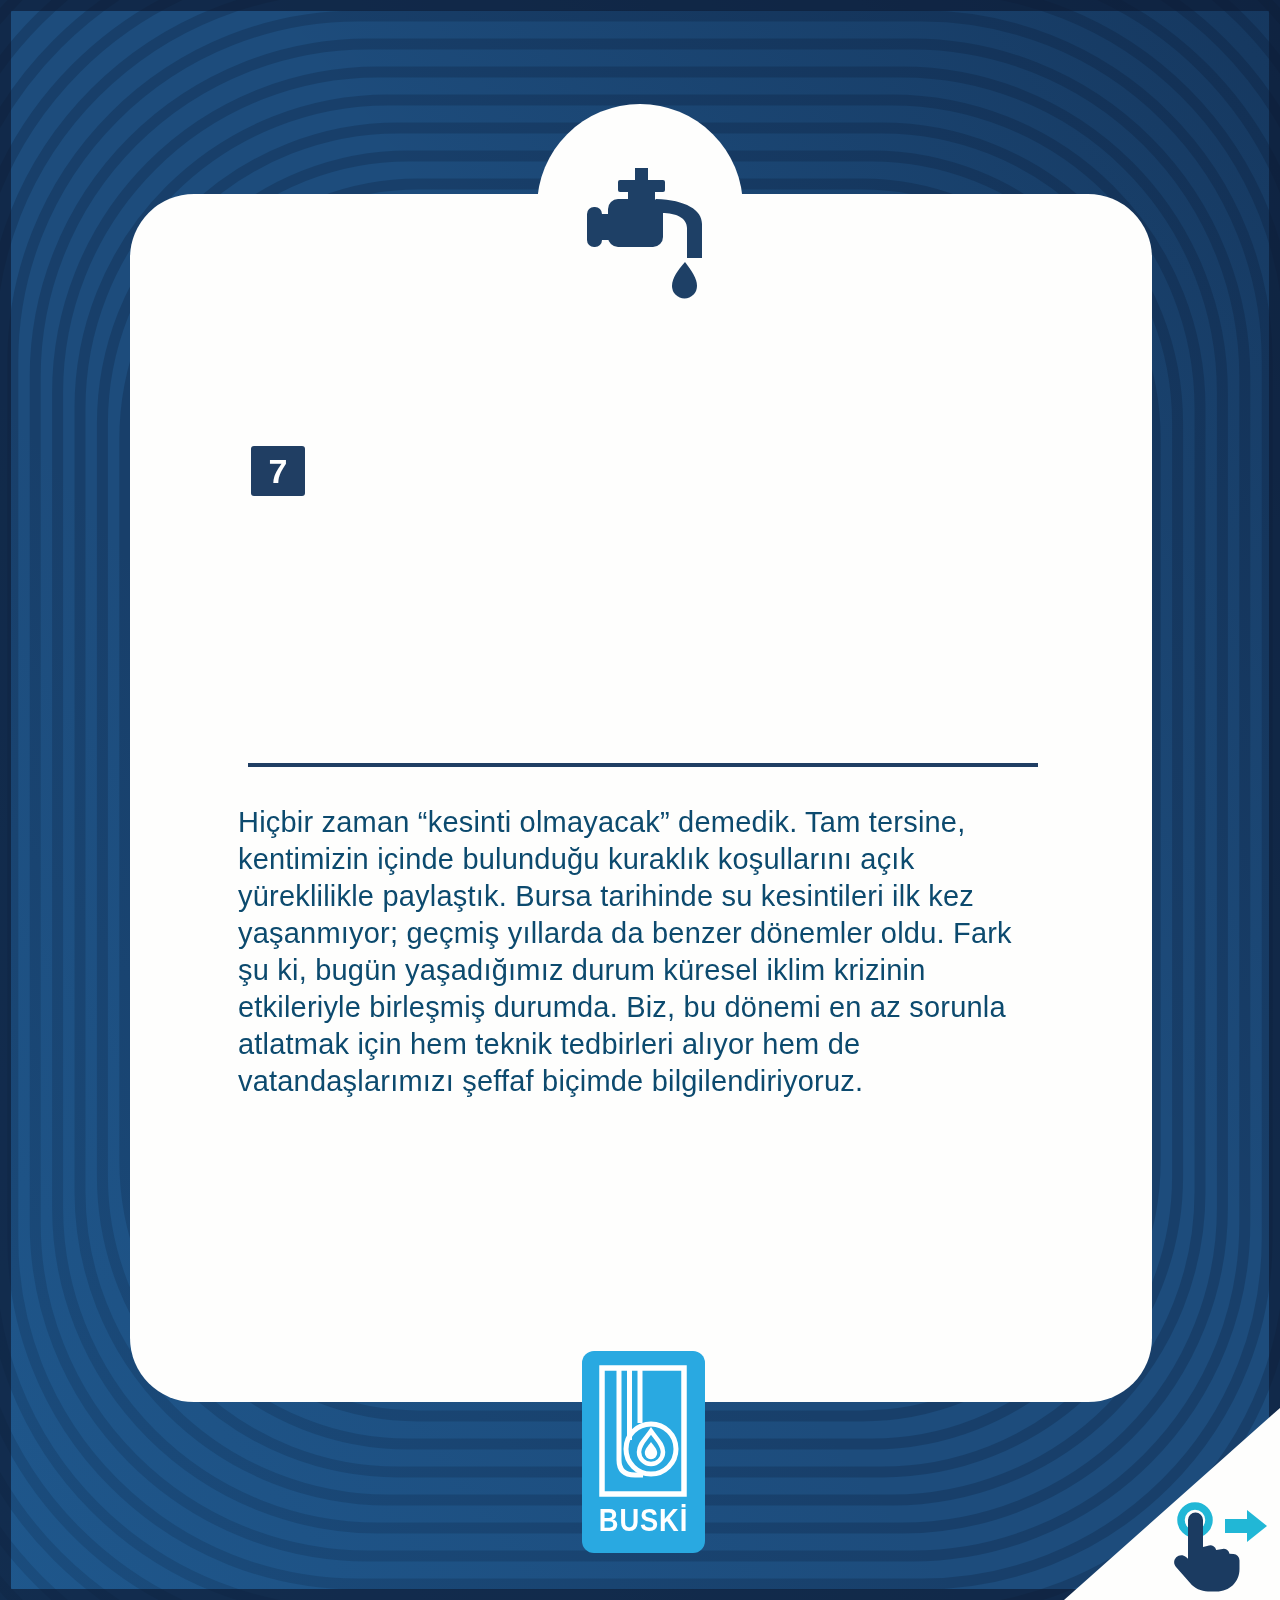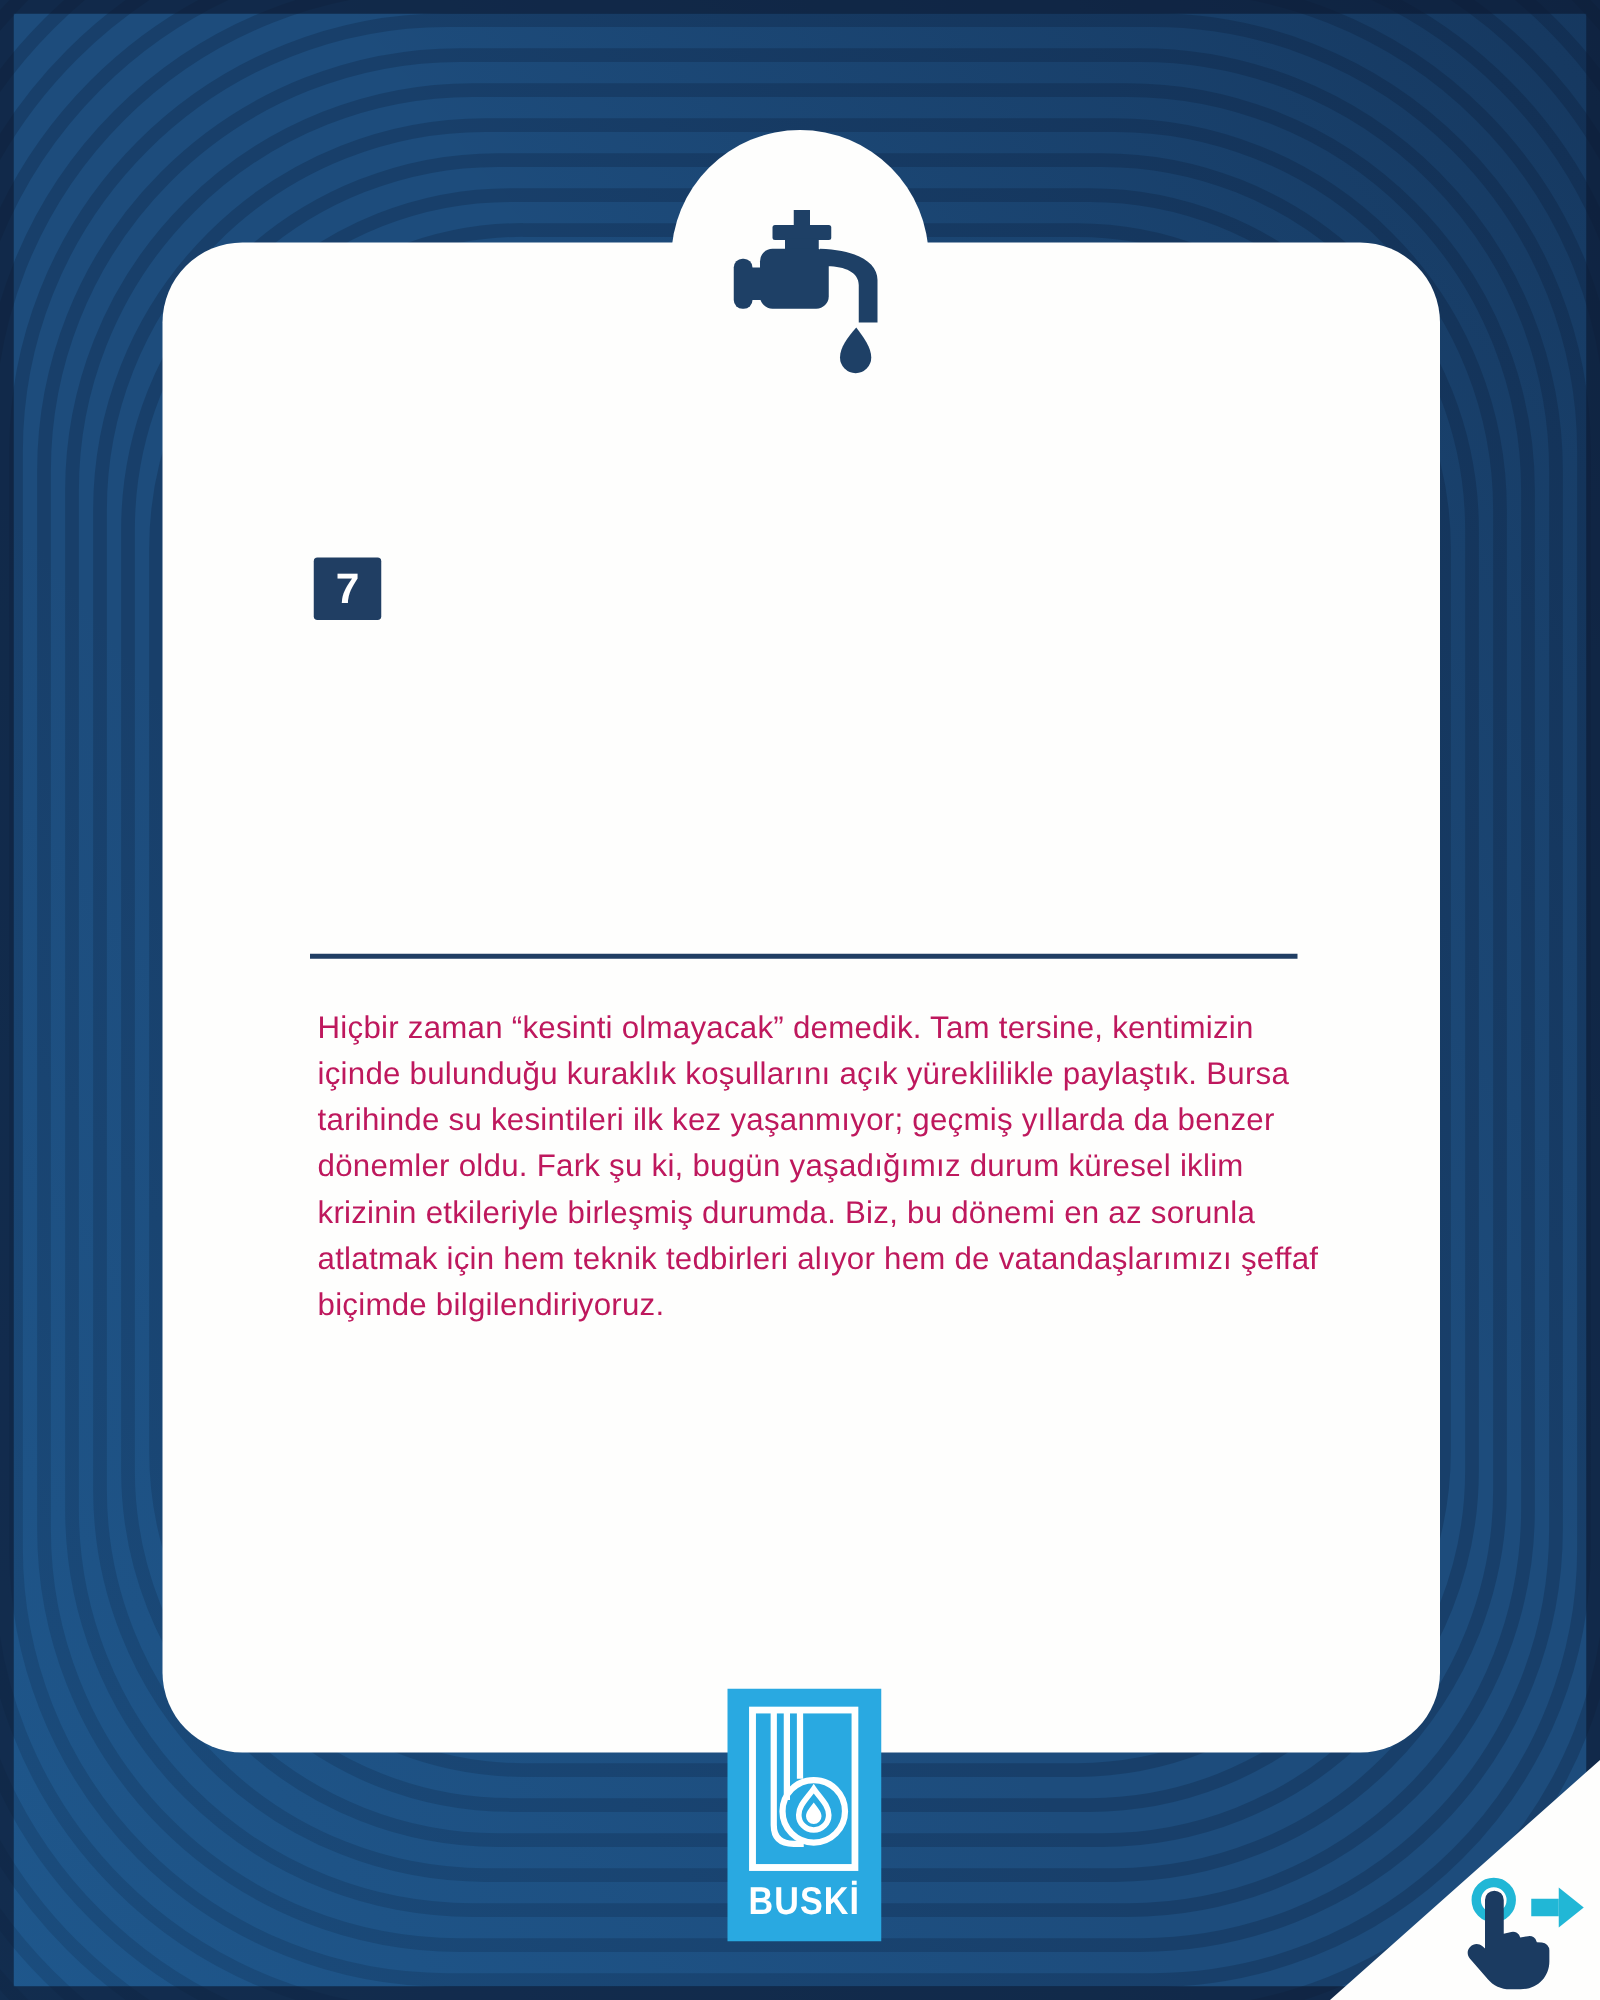--- a/index.html
+++ b/index.html
@@ -38,27 +38,27 @@
     transform:scaleX(0.90);transform-origin:0 0;
     text-shadow:0.6px 0 currentColor;
   }
   .subtitle-line{
     font-size:46px;line-height:51px;font-weight:bold;color:#2A4A70;
     white-space:nowrap;letter-spacing:.5px;
     transform:scaleX(0.93);transform-origin:0 0;
   }
   .divider{position:absolute;left:118px;top:569px;width:790px;height:4px;background:#203E63;}
   .body-text{
-    position:absolute;left:124px;top:610px;width:808px;margin:0;
-    font-size:25px;line-height:37px;color:#be185d;letter-spacing:.2px;
+    position:absolute;left:108px;top:610px;width:808px;margin:0;
+    font-size:29px;line-height:37px;color:#0c4a6e;letter-spacing:.2px;
   }
 
   .logo{
     position:absolute;left:582px;top:1351px;width:123px;height:202px;
-    background:#29A9E1;border-radius:0;
+    background:#29A9E1;border-radius:12px;
   }
   .logo-mark{position:absolute;left:17px;top:14px;width:88px;height:132px;}
   .logo-text{
     position:absolute;left:0;top:152px;width:100%;text-align:center;
     color:#fff;font-size:31px;font-weight:bold;letter-spacing:1px;
     transform:scaleX(0.88);transform-origin:50% 0;
   }
 
   .corner{
     position:absolute;left:1055px;top:1402px;width:225px;height:198px;

